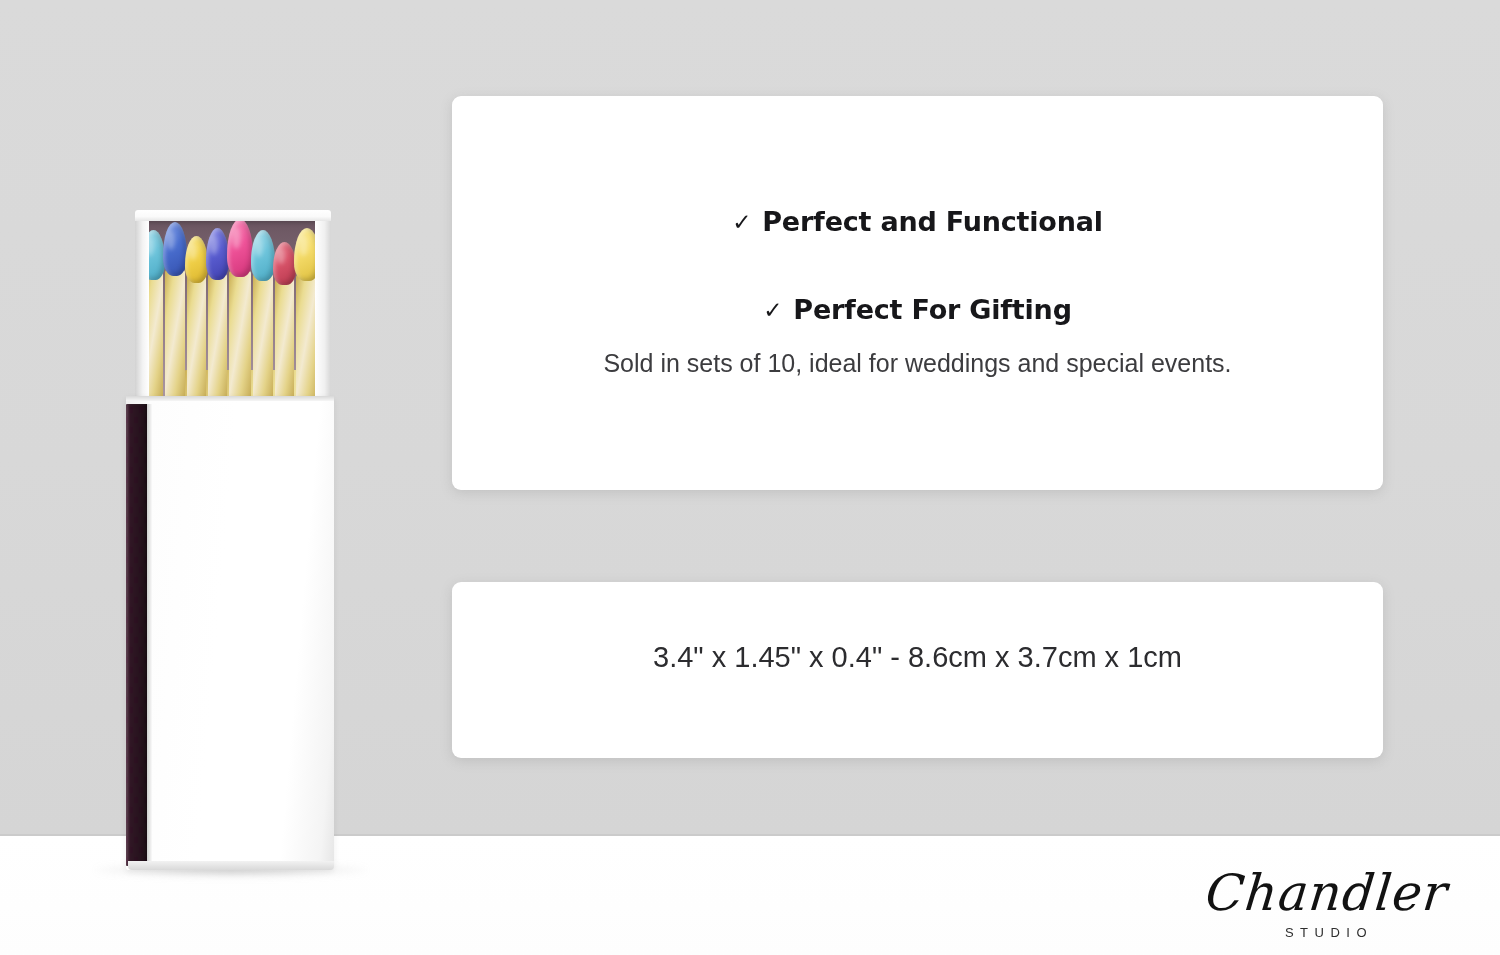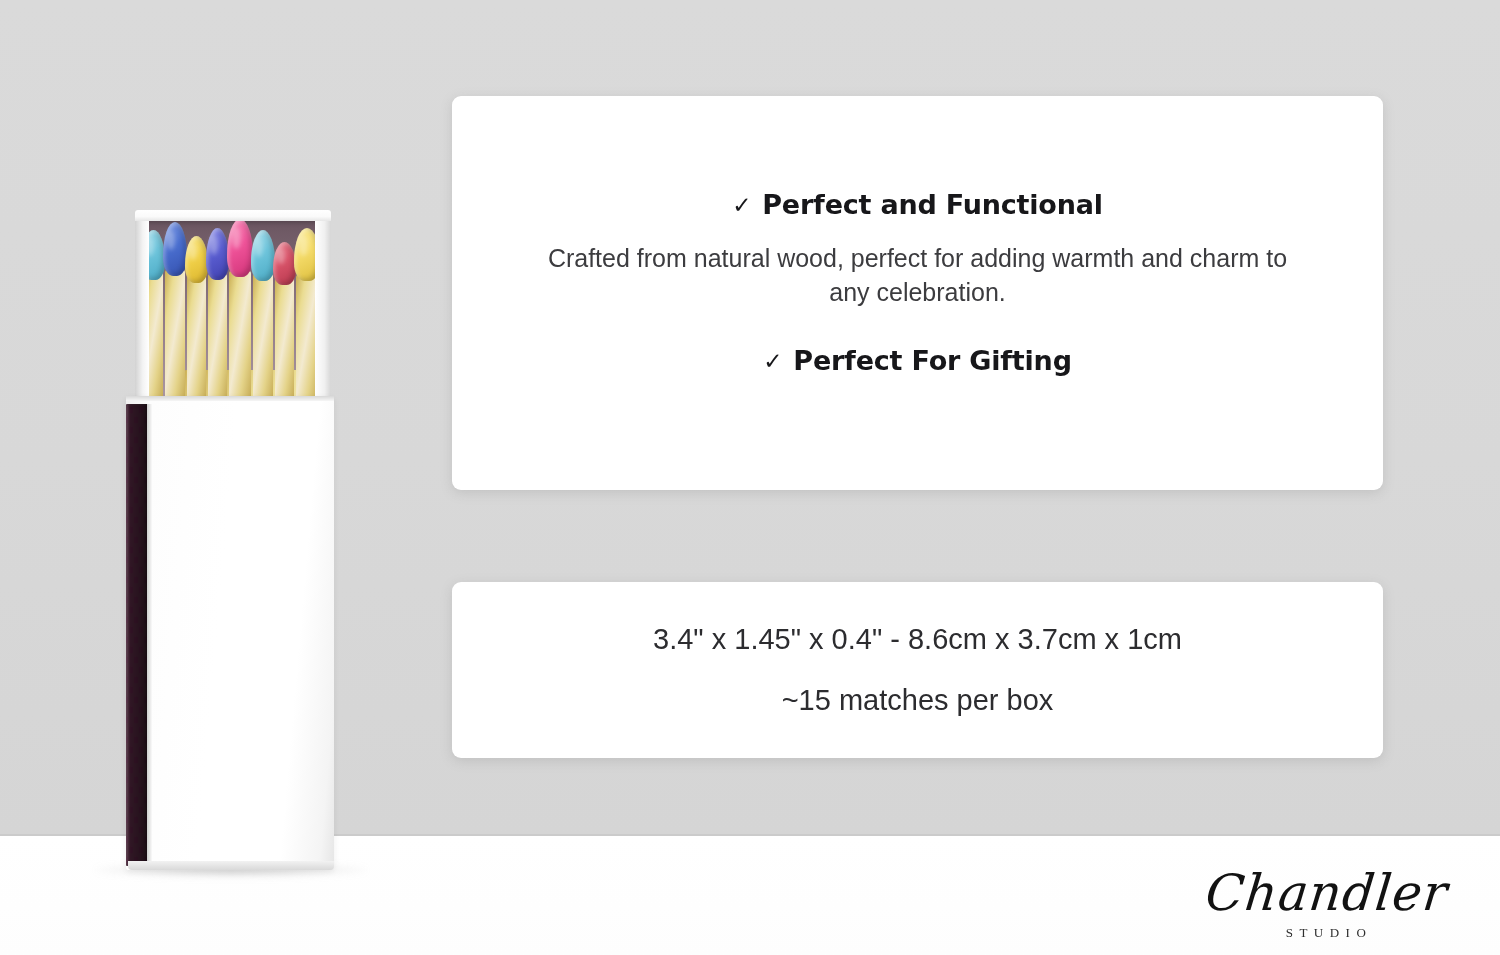--- a/index.html
+++ b/index.html
@@ -237,21 +237,21 @@
     font-family:"DejaVu Serif", serif;
     font-style:italic;
     font-size:50px;
     font-weight:400;
     color:#121212;
     letter-spacing:1px;
     line-height:1;
     transform:skewX(-6deg);
   }
   .logo-sub{
-    font-family:Liberation Serif, serif;
+    font-family:Liberation Sans, sans-serif;
     font-size:13px;
     font-weight:400;
     color:#2e2e2e;
     letter-spacing:6.5px;
     margin-top:7px;
     margin-left:4px;
   }
 </style>
 </head>
 <body>
@@ -330,40 +330,39 @@
   <div class="card" id="card-features">
     <div class="card-inner">
 
       <div class="feature-heading">
         <span class="check-icon">✓</span>
         <span>Perfect and Functional</span>
       </div>
 
       <div class="gap-a"></div>
 
-      <div class="feature-body">Crafted from natural wood, perfect for adding warmth and charm to any celebration.</div>
 
       <div class="gap-b"></div>
 
       <div class="feature-heading">
         <span class="check-icon">✓</span>
         <span>Perfect For Gifting</span>
       </div>
 
       <div class="gap-c"></div>
 
+      <div class="feature-body">Sold in sets of 10, ideal for weddings and special events.</div>
 
     </div>
   </div>
 
   <div class="card" id="card-dimensions">
     <div class="card-inner">
       <div class="dim-line">3.4" x 1.45" x 0.4" - 8.6cm x 3.7cm x 1cm</div>
       <div class="dim-gap"></div>
-      <div class="dim-line">~15 matches per box</div>
     </div>
   </div>
 
   <div class="logo">
     <div class="logo-script">Chandler</div>
     <div class="logo-sub">STUDIO</div>
   </div>
 
 </div>
 

